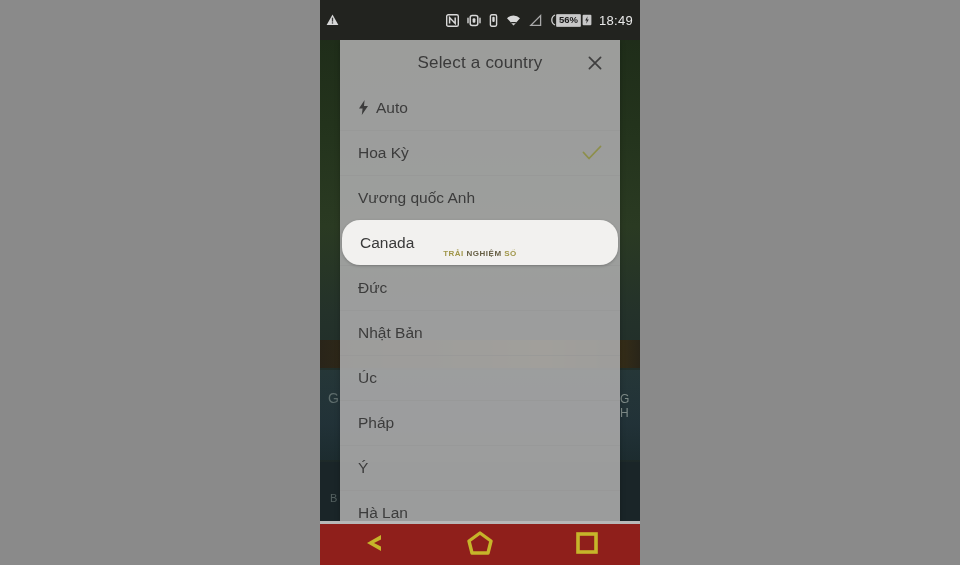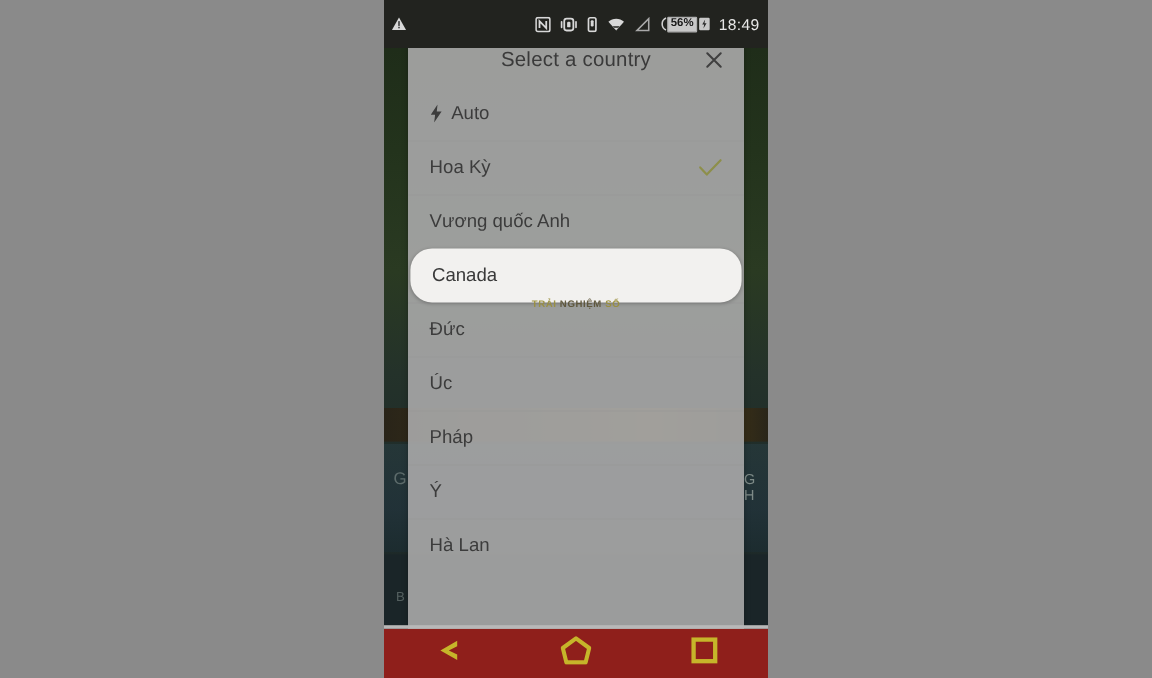--- a/index.html
+++ b/index.html
@@ -61,21 +61,21 @@
   .batt-badge {
     display:inline-flex; align-items:center; gap:1px;
   }
   .batt-num {
     font-size:9.5px; background:#c8c8c8; color:#1a1a1a; padding:0px 2px 1px 2px;
     border:1px solid #b0b0b0; border-radius:1px; font-weight:bold; line-height:10px;
   }
 
   
   #dialog {
-    position:absolute; left:20px; top:27px; width:280px; height:500px;
+    position:absolute; left:20px; top:40px; width:280px; height:500px;
     background:rgba(166,166,166,0.93);
     z-index:30; overflow:hidden;
     box-shadow:0 1px 5px rgba(0,0,0,.25);
   }
   #dialog-header {
     position:relative; height:45px; display:flex; align-items:center; justify-content:center;
   }
   #dialog-title {
     font-size:17px; color:#3a3a3a; font-weight:normal; letter-spacing:.2px;
   }
@@ -238,20 +238,23 @@
         </div>
 
         <div class="row selected">
           <span class="label">Canada</span>
         </div>
 
         <div class="row">
           <span class="label">Đức</span>
         </div>
 
+        <div class="row">
+          <span class="label">Nhật Bản</span>
+        </div>
 
         <div class="row">
           <span class="label">Úc</span>
         </div>
 
         <div class="row">
           <span class="label">Pháp</span>
         </div>
 
         <div class="row">

